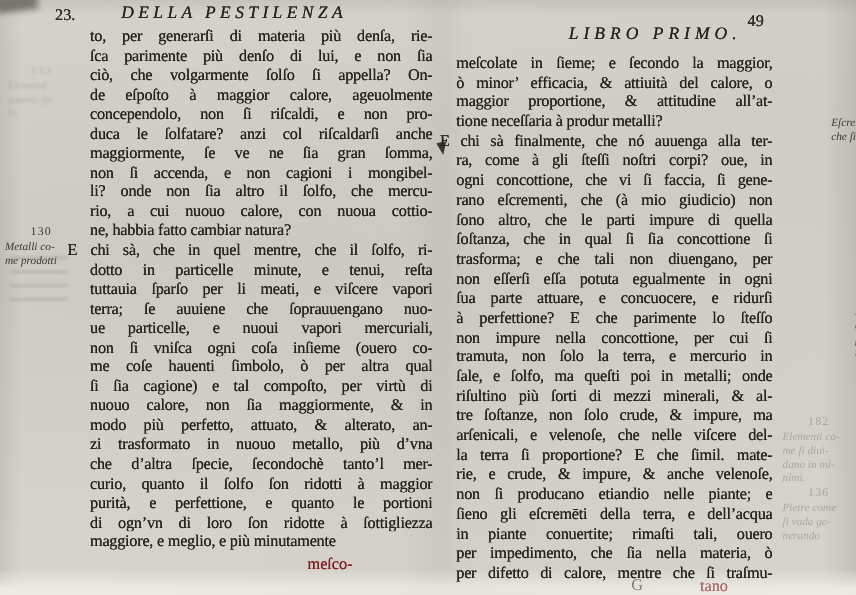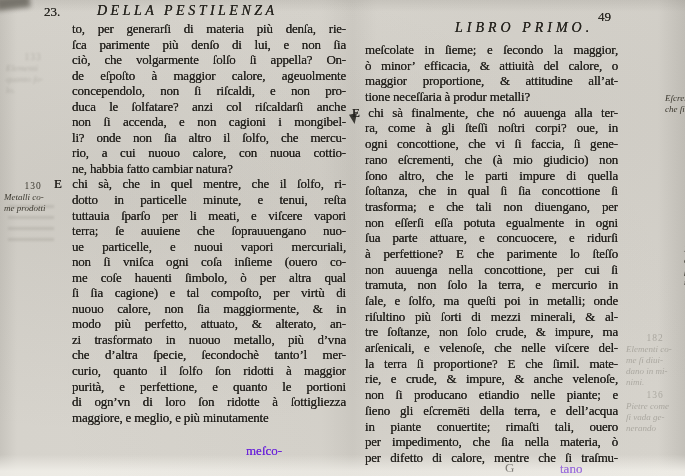--- a/index.html
+++ b/index.html
@@ -25,21 +25,21 @@
   .line{
     height:15.55px;line-height:15.55px;
     font-size:13px;letter-spacing:-0.2px;
     color:#262420;text-shadow:0 0 .3px currentColor;
     text-align:justify;text-align-last:justify;-moz-text-align-last:justify;
     padding-left:18px;overflow:hidden;white-space:nowrap;
   }
   .rp .line{height:15.7px;line-height:15.7px;padding-left:13px;}
   .line.outdent{padding-left:0;}
   .line.short{text-align-last:left;-moz-text-align-last:left;}
-  .catchword{position:absolute;font-size:13px;color:#6d28d9;text-shadow:0 0 .3px currentColor;}
+  .catchword{position:absolute;font-size:13px;color:#7f1d1d;text-shadow:0 0 .3px currentColor;}
   .margin-note{position:absolute;color:#3b382f;}
   .note-number{text-align:center;font-size:9.5px;letter-spacing:1px;}
   .note-lines{margin-top:1px;}
   .note-line{font-style:italic;font-size:9px;line-height:11px;white-space:nowrap;}
   .bleed{opacity:.28;filter:blur(.5px);}
   .bleed-left{opacity:.20;filter:blur(.8px);}
   .bleed-bars{position:absolute;left:8px;top:205px;width:46px;opacity:.14;}
   .bleed-bars div{height:3px;margin-bottom:8px;background:#5a564c;filter:blur(1px);}
   .sig{position:absolute;font-size:13px;color:#262420;opacity:.55;}
 </style>
@@ -53,20 +53,21 @@
   <div class="page-number" style="left:44px;top:4px;">23.</div>
   <div class="running-title" style="left:97px;top:3px;">DELLA PESTILENZA</div>
 
   <div class="textblock" style="left:54px;top:21px;width:292px;">
       <div class="line">to, per generarſi di materia più denſa, rie-</div>
       <div class="line">ſca parimente più denſo di lui, e non ſia</div>
       <div class="line">ciò, che volgarmente ſolſo ſi appella? On-</div>
       <div class="line">de eſpoſto à maggior calore, ageuolmente</div>
       <div class="line">concependolo, non ſi riſcaldi, e non pro-</div>
       <div class="line">duca le ſolfatare? anzi col riſcaldarſi anche</div>
+      <div class="line">maggiormente, ſe ve ne ſia gran ſomma,</div>
       <div class="line">non ſi accenda, e non cagioni i mongibel-</div>
       <div class="line">li?  onde non ſia altro il ſolfo, che mercu-</div>
       <div class="line">rio, a cui nuouo calore, con nuoua cottio-</div>
       <div class="line short">ne, habbia fatto cambiar natura?</div>
       <div class="line outdent">E chi sà, che in quel mentre, che il ſolfo, ri-</div>
       <div class="line">dotto in particelle minute, e tenui, reſta</div>
       <div class="line">tuttauia ſparſo per li meati, e viſcere vapori</div>
       <div class="line">terra; ſe auuiene che ſoprauuengano nuo-</div>
       <div class="line">ue particelle, e nuoui vapori mercuriali,</div>
       <div class="line">non ſi vniſca ogni coſa inſieme (ouero co-</div>
@@ -120,21 +121,21 @@
       <div class="line outdent">E chi sà finalmente, che nó auuenga alla ter-</div>
       <div class="line">ra, come à gli ſteſſi noſtri corpi?  oue, in</div>
       <div class="line">ogni concottione, che vi ſi faccia, ſi gene-</div>
       <div class="line">rano eſcrementi, che (à mio giudicio) non</div>
       <div class="line">ſono altro, che le parti impure di quella</div>
       <div class="line">ſoſtanza, che in qual ſi ſia concottione ſi</div>
       <div class="line">trasforma;  e che tali non diuengano, per</div>
       <div class="line">non eſſerſi eſſa potuta egualmente in ogni</div>
       <div class="line">ſua parte attuare, e concuocere, e ridurſi</div>
       <div class="line">à perfettione?  E che parimente lo ſteſſo</div>
-      <div class="line">non auuenga nella concottione, per cui ſi</div>
+      <div class="line">non impure nella concottione, per cui ſi</div>
       <div class="line">tramuta, non ſolo la terra, e mercurio in</div>
       <div class="line">ſale, e ſolfo, ma queſti poi in metalli; onde</div>
       <div class="line">riſultino più ſorti di mezzi minerali, &amp; al-</div>
       <div class="line">tre ſoſtanze, non ſolo crude, &amp; impure, ma</div>
       <div class="line">arſenicali, e velenoſe, che nelle viſcere del-</div>
       <div class="line">la terra ſi proportione?  E che ſimil. mate-</div>
       <div class="line">rie, e crude, &amp; impure, &amp; anche velenoſe,</div>
       <div class="line">non ſi producano etiandio nelle piante;  e</div>
       <div class="line">ſieno gli eſcremēti della terra, e dell’acqua</div>
       <div class="line">in piante conuertite; rimaſti tali,  ouero</div>

